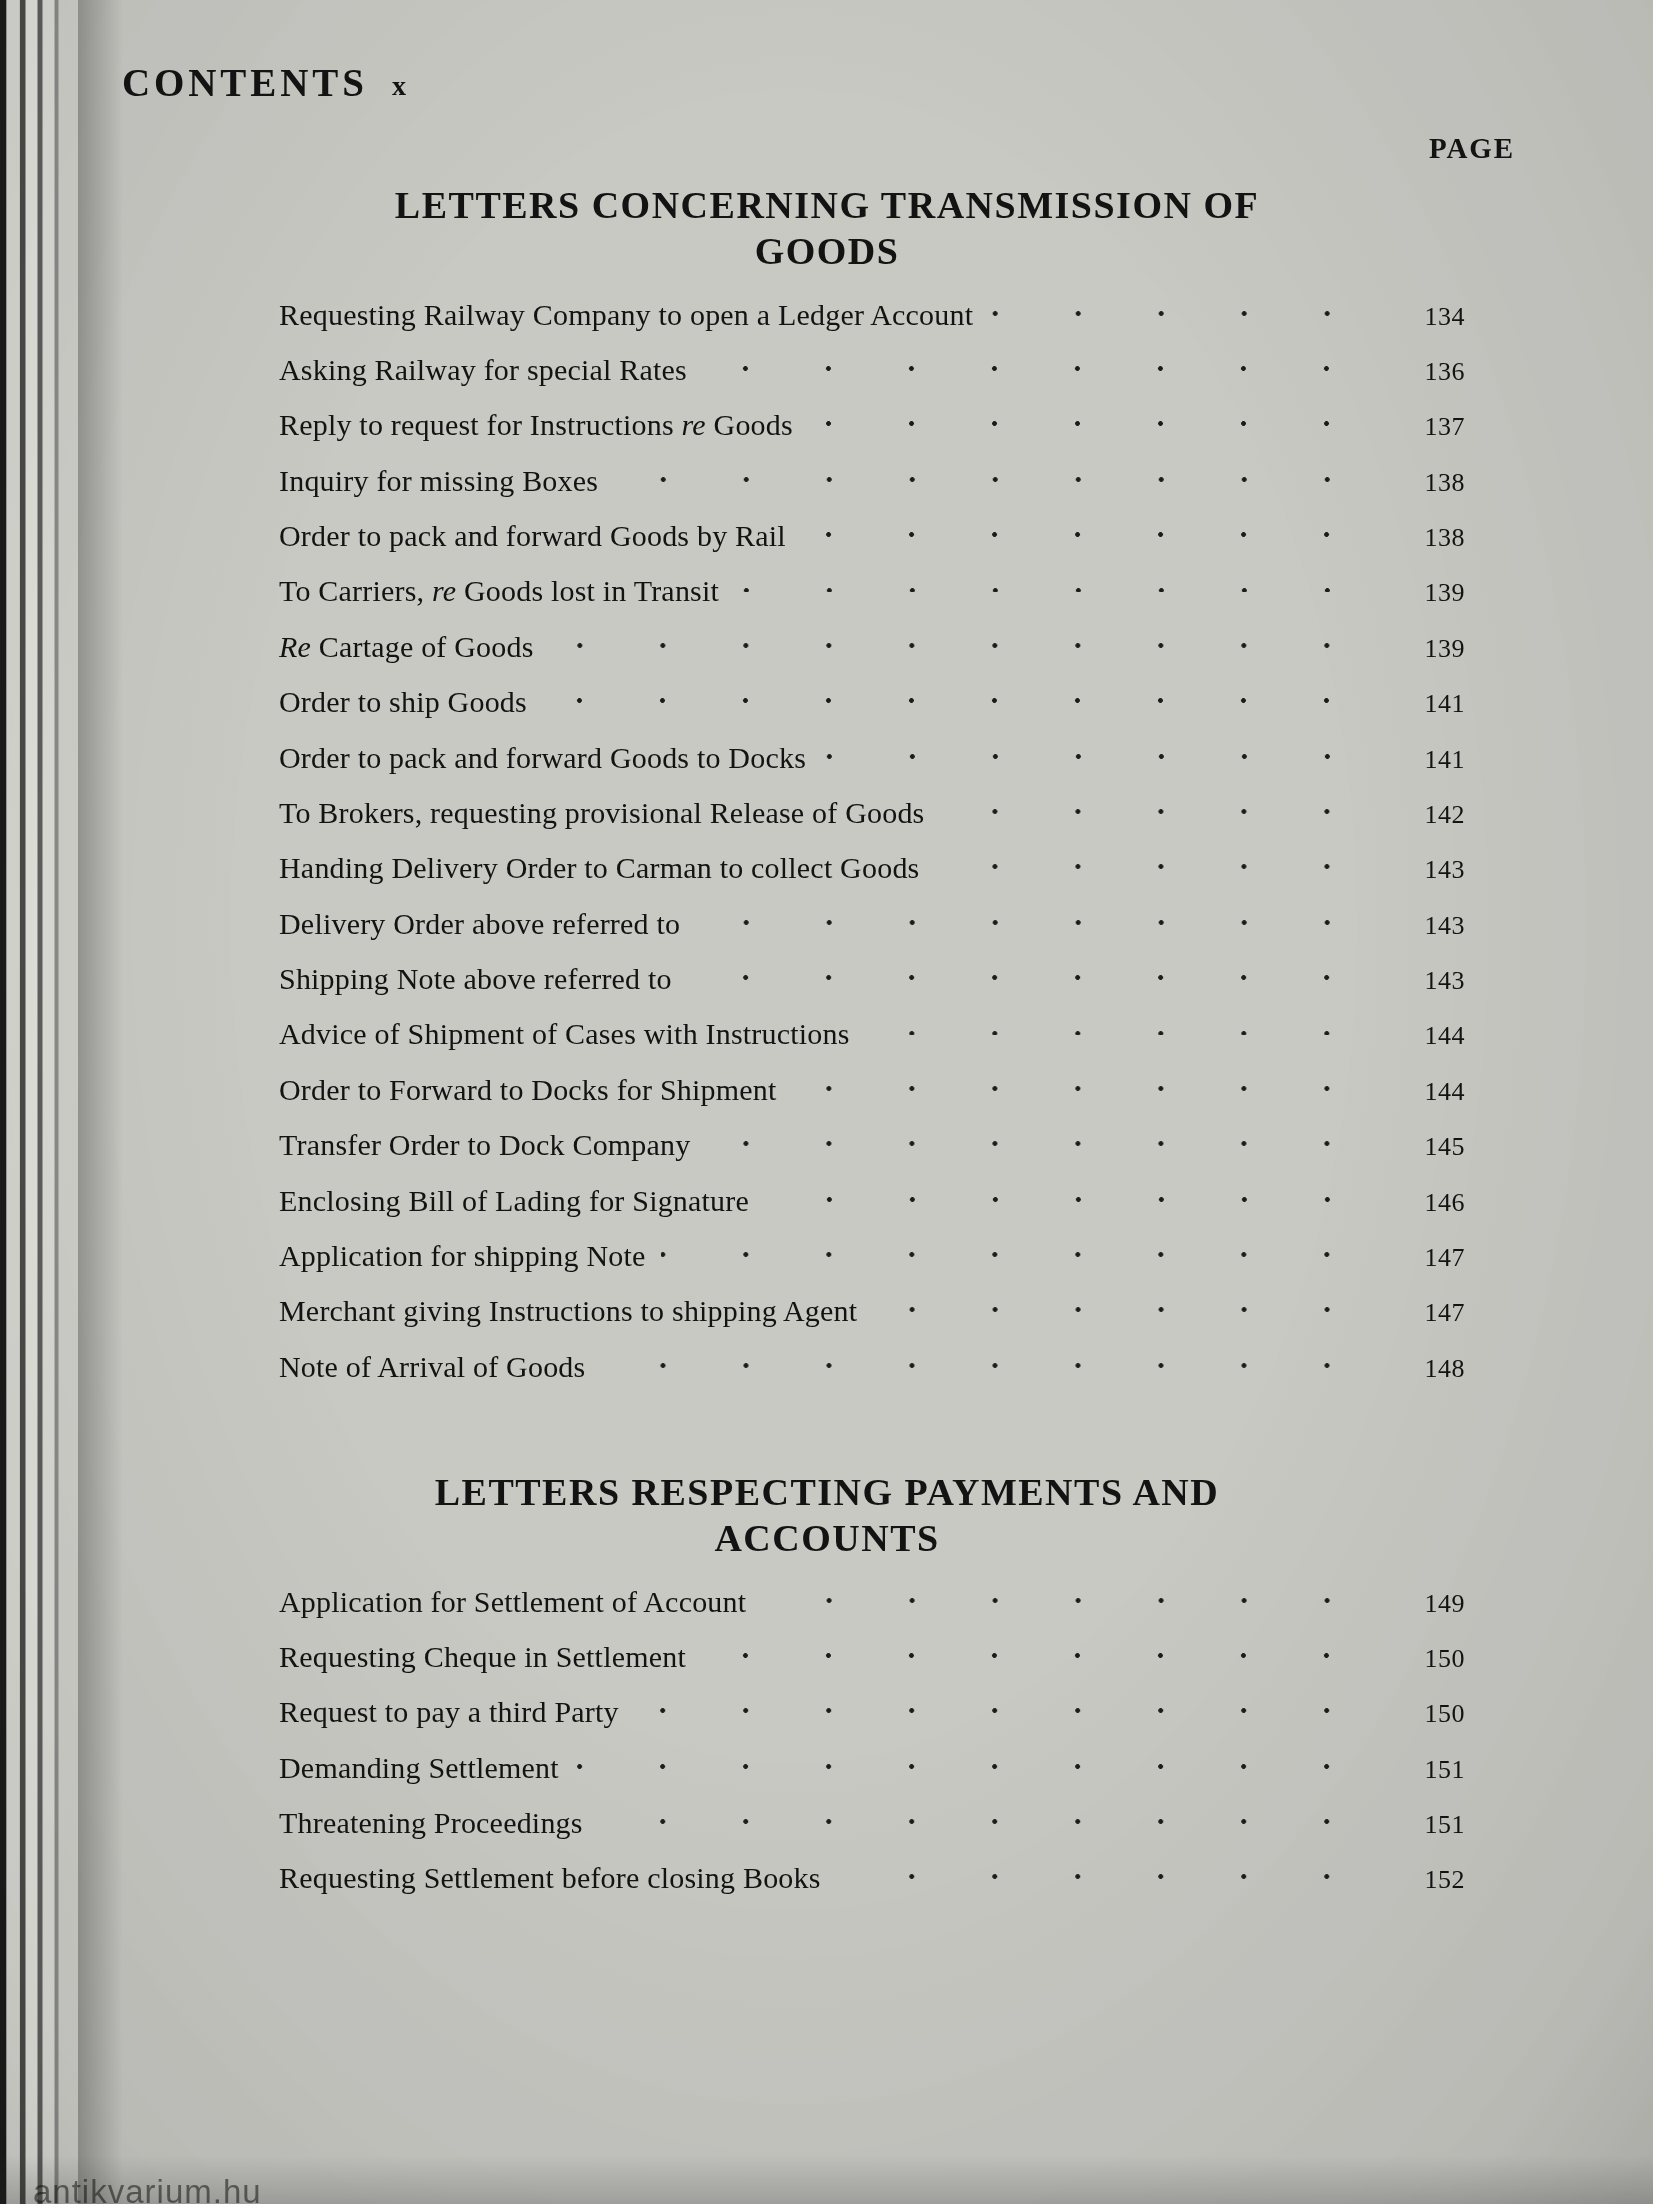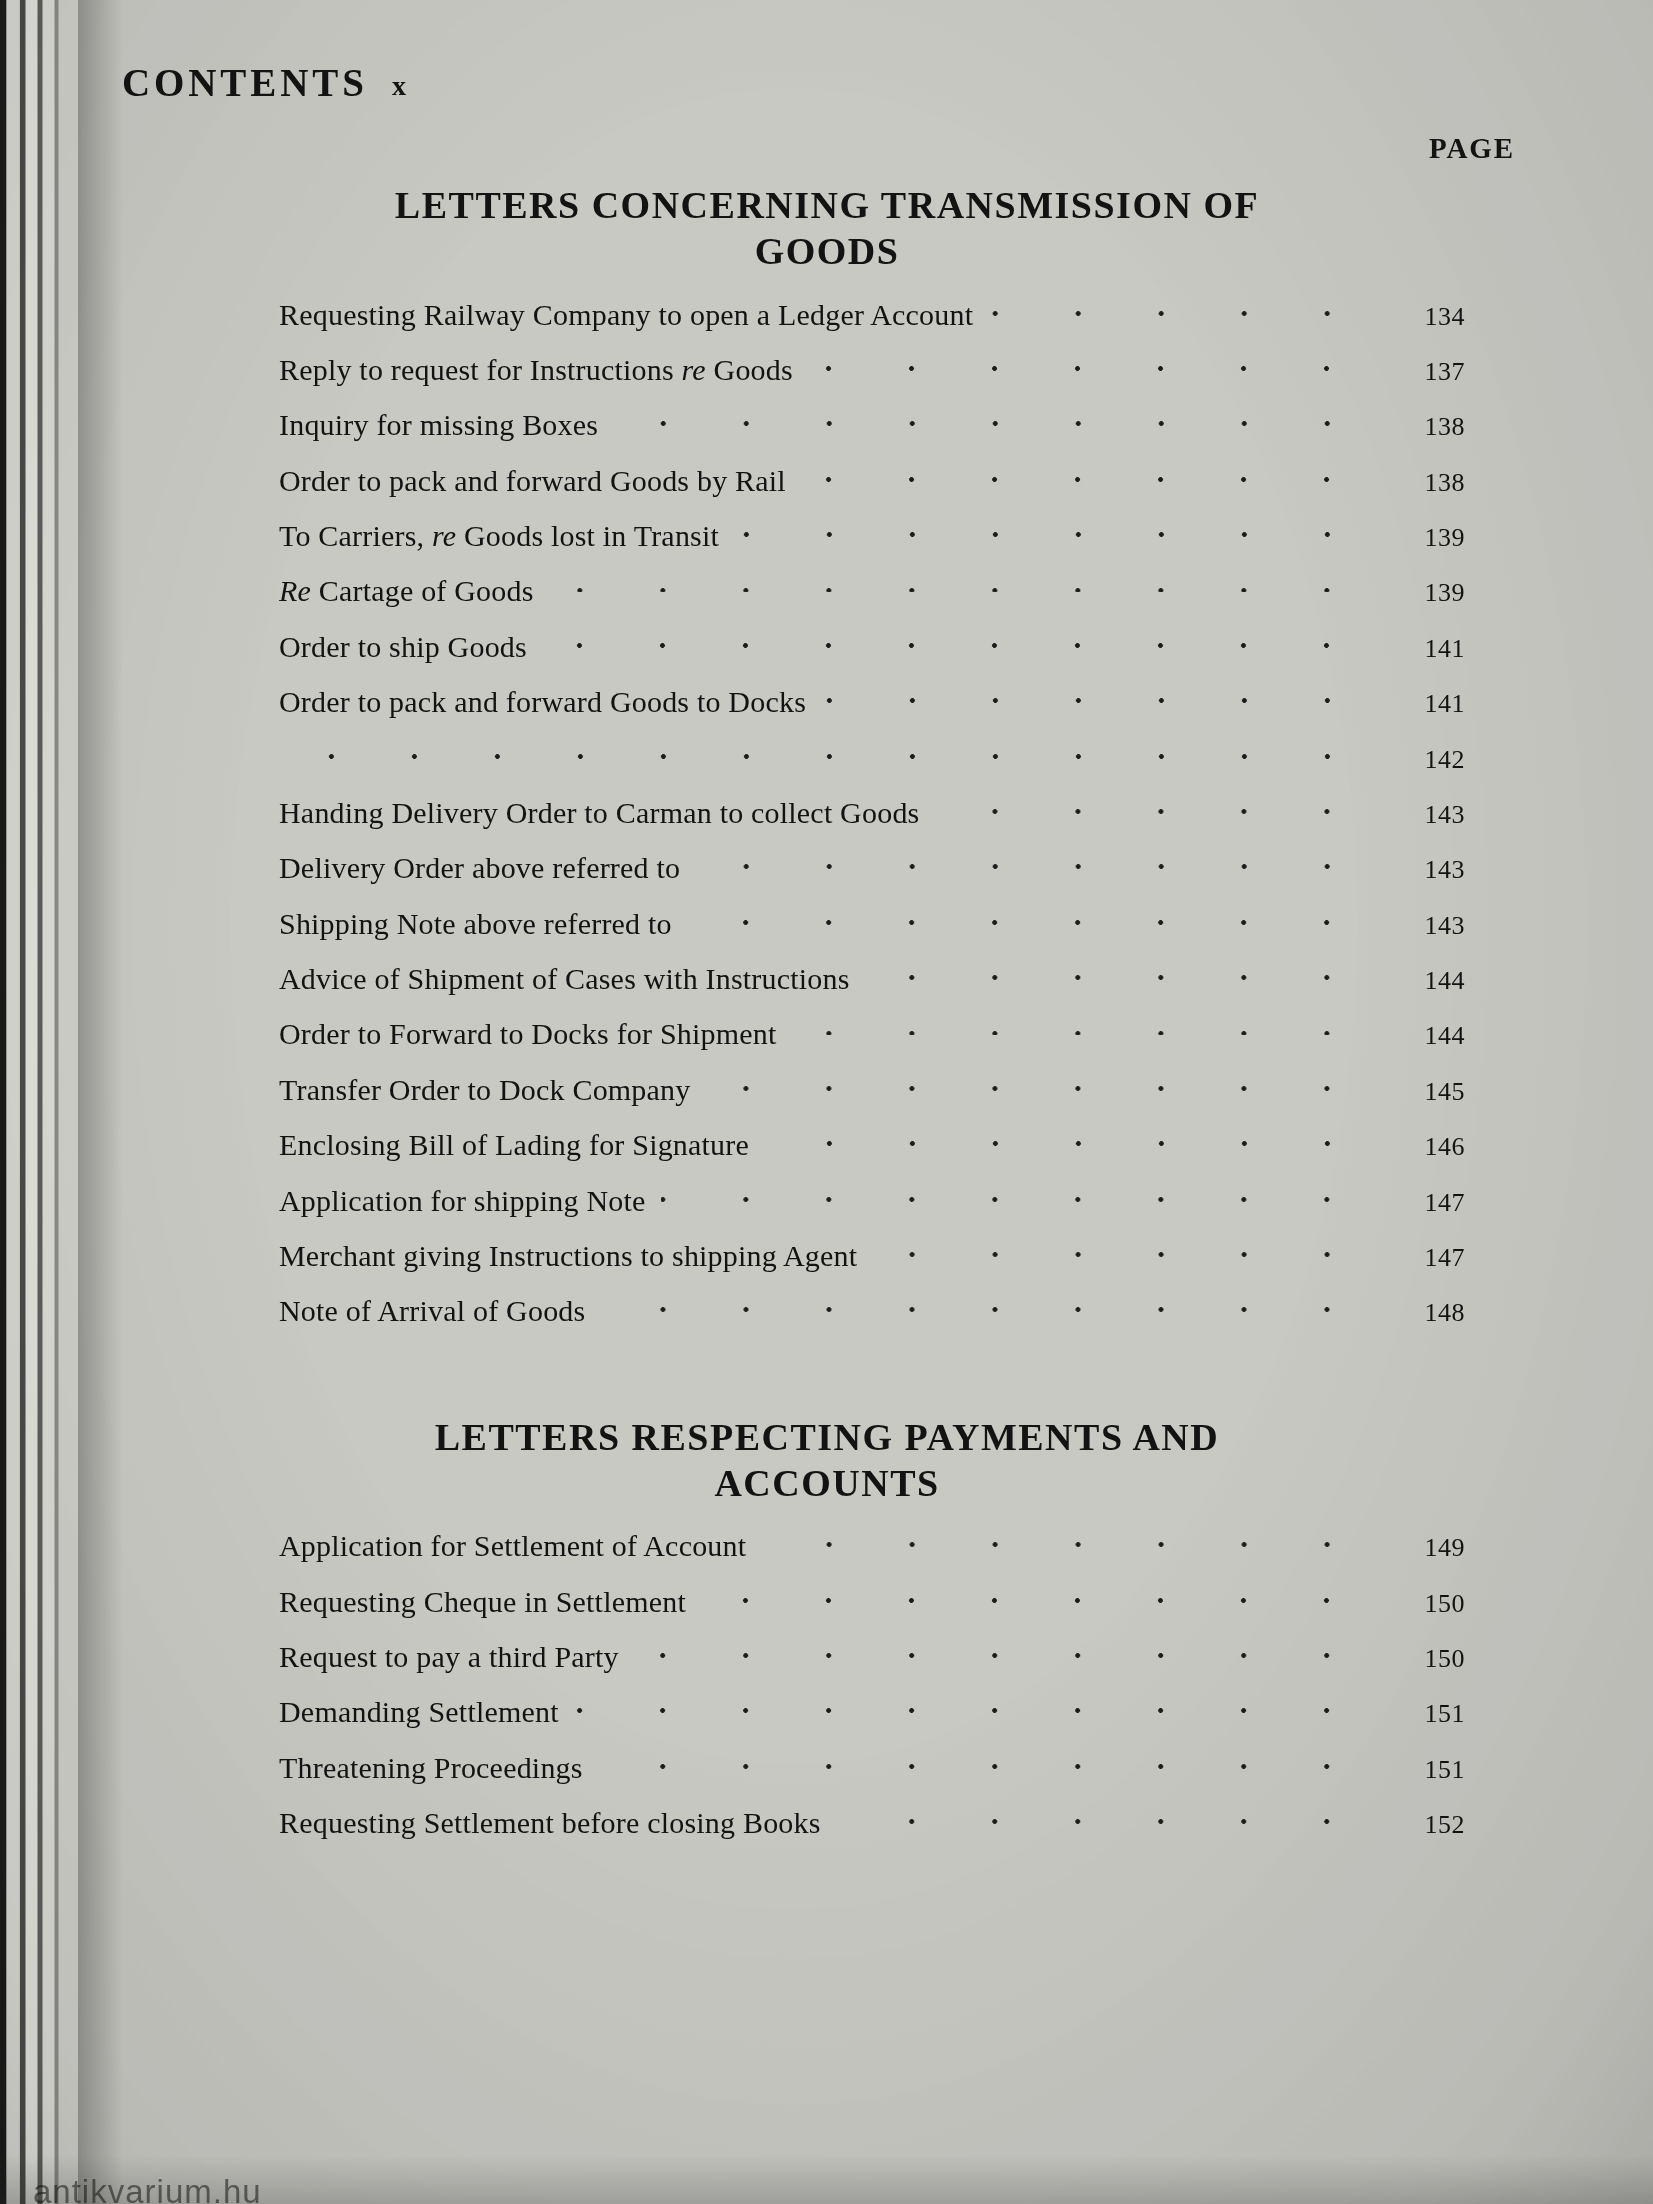--- a/index.html
+++ b/index.html
@@ -206,20 +206,25 @@
         <span class="ln">GOODS</span>
       </h2>
 
       <ul class="entries" id="list-0">
           <li class="entry">
             <span class="label">Requesting Railway Company to open a Ledger Account</span>
             <span class="leader"></span>
             <span class="pageno">134</span>
           </li>
           <li class="entry">
+            <span class="label">Asking Railway for special Rates</span>
+            <span class="leader"></span>
+            <span class="pageno">136</span>
+          </li>
+          <li class="entry">
             <span class="label">Reply to request for Instructions <i>re</i> Goods</span>
             <span class="leader"></span>
             <span class="pageno">137</span>
           </li>
           <li class="entry">
             <span class="label">Inquiry for missing Boxes</span>
             <span class="leader"></span>
             <span class="pageno">138</span>
           </li>
           <li class="entry">
@@ -241,20 +246,21 @@
             <span class="label">Order to ship Goods</span>
             <span class="leader"></span>
             <span class="pageno">141</span>
           </li>
           <li class="entry">
             <span class="label">Order to pack and forward Goods to Docks</span>
             <span class="leader"></span>
             <span class="pageno">141</span>
           </li>
           <li class="entry">
+            <span class="label">To Brokers, requesting provisional Release of Goods</span>
             <span class="leader"></span>
             <span class="pageno">142</span>
           </li>
           <li class="entry">
             <span class="label">Handing Delivery Order to Carman to collect Goods</span>
             <span class="leader"></span>
             <span class="pageno">143</span>
           </li>
           <li class="entry">
             <span class="label">Delivery Order above referred to</span>

